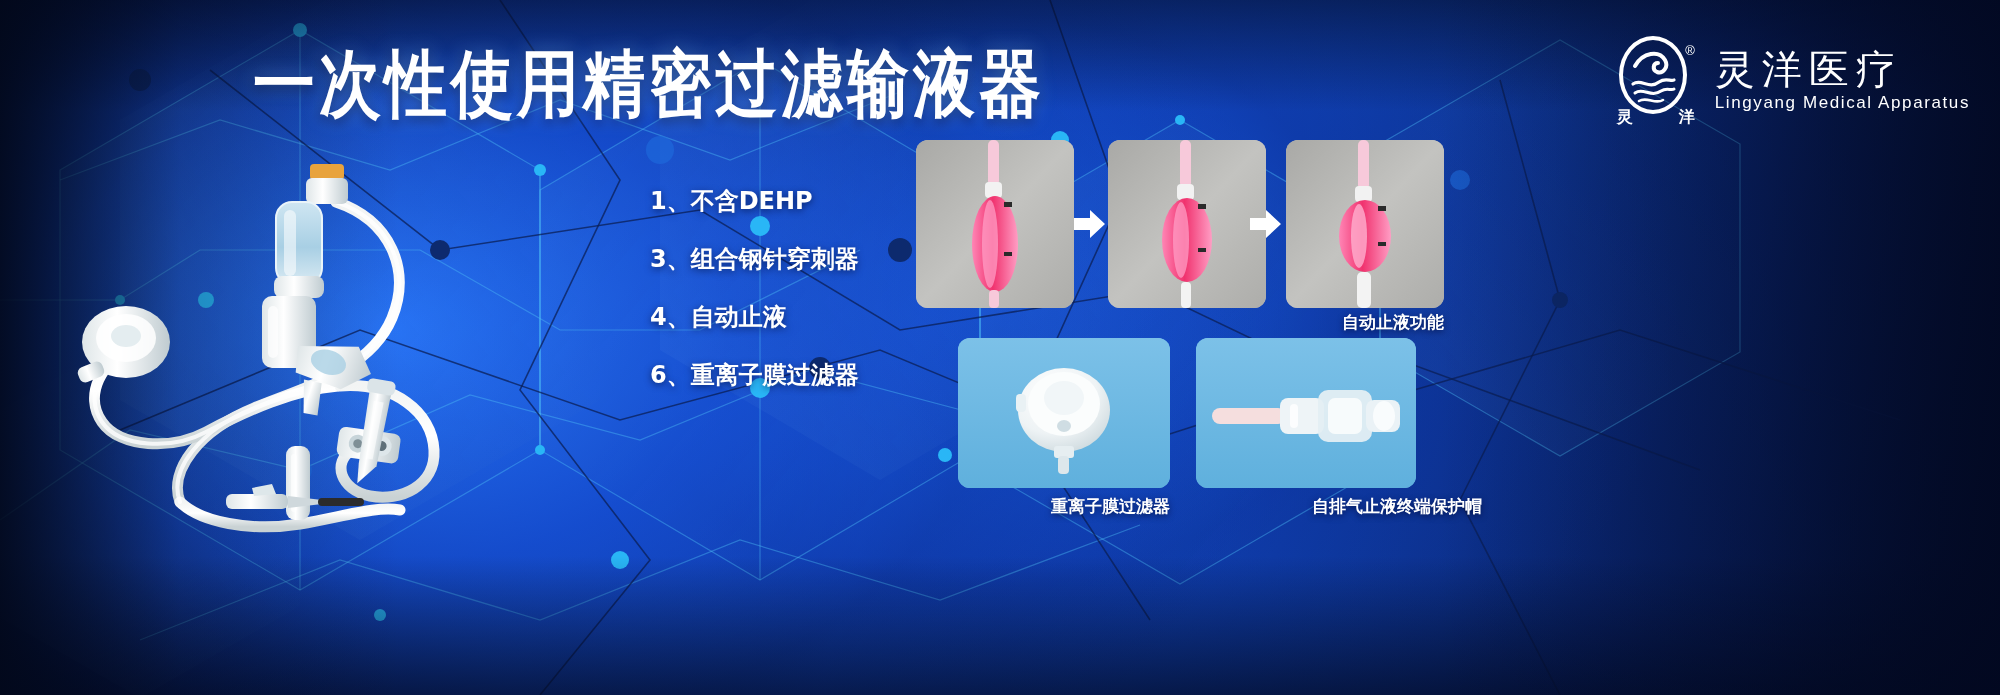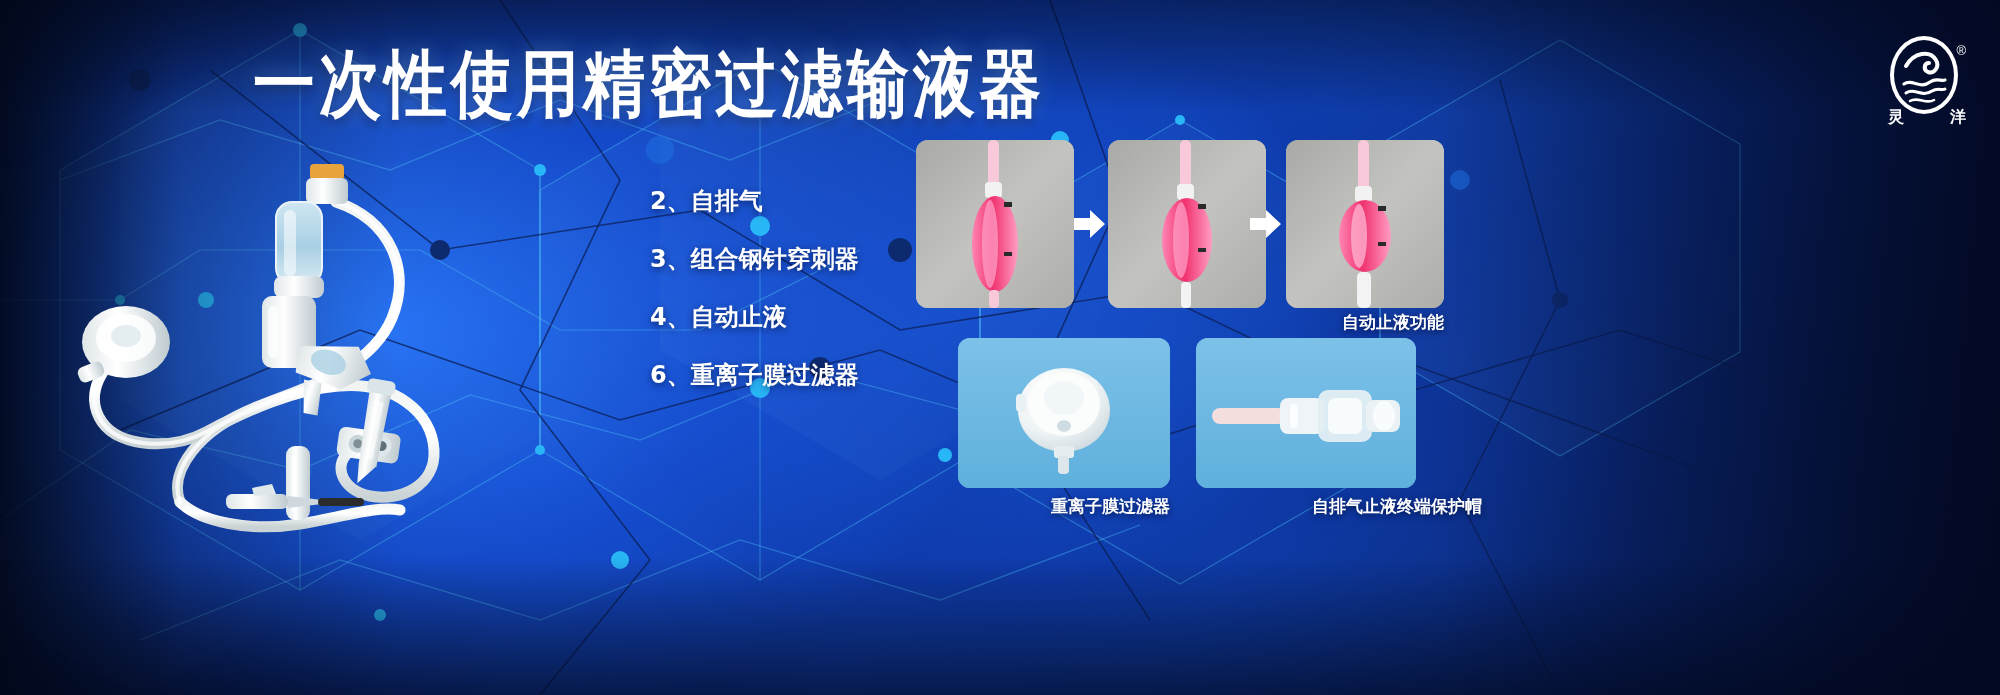--- a/index.html
+++ b/index.html
@@ -223,20 +223,24 @@
         <path d="M14,48 C22,42 30,54 40,46 C47,41 52,46 55,44" fill="none" stroke="#fff" stroke-width="3.2" stroke-linecap="round"></path>
         <path d="M16,57 C24,51 32,62 42,55 C48,51 52,55 55,53" fill="none" stroke="#fff" stroke-width="3" stroke-linecap="round"></path>
         <path d="M20,65 C28,60 36,69 44,64" fill="none" stroke="#fff" stroke-width="2.6" stroke-linecap="round"></path>
       </svg>
       <span class="reg">®</span>
       <div class="logo-sub-cn">
         <span>灵</span>
         <span>洋</span>
       </div>
     </div>
+    <div class="logo-text">
+      <div class="logo-cn">灵洋医疗</div>
+      <div class="logo-en">Lingyang Medical Apparatus</div>
+    </div>
   </div>
 
   <div class="product">
     <svg viewBox="0 0 620 400" xmlns="http://www.w3.org/2000/svg">
       <defs>
         <linearGradient id="tube" x1="0" y1="0" x2="0" y2="1">
           <stop offset="0%" stop-color="#f2f4f4"></stop>
           <stop offset="45%" stop-color="#ffffff"></stop>
           <stop offset="100%" stop-color="#c9d2d4"></stop>
         </linearGradient>
@@ -314,21 +318,21 @@
       <g transform="translate(186,336)">
         <rect x="0" y="8" width="62" height="15" rx="6" fill="url(#plast)"></rect>
         <path d="M62,10 L96,14 L96,18 L62,22 Z" fill="#cfd8dc"></path>
         <rect x="92" y="12" width="46" height="8" rx="4" fill="#2b2b2b"></rect>
         <path d="M26,2 L46,-2 L50,8 L28,10 Z" fill="#dee7ea"></path>
       </g>
     </svg>
   </div>
 
   <div class="features">
-    <div class="feature">2、自排气</div>
+    <div class="feature">1、不含DEHP</div>
     <div class="feature">3、组合钢针穿刺器</div>
     <div class="feature">4、自动止液</div>
     <div class="feature">6、重离子膜过滤器</div>
   </div>
 
   <div class="panel panel-top p1">
     <div class="ph">
       <svg viewBox="0 0 158 168" xmlns="http://www.w3.org/2000/svg">
         <defs>
           <linearGradient id="bg1" x1="0" y1="0" x2="1" y2="1">

